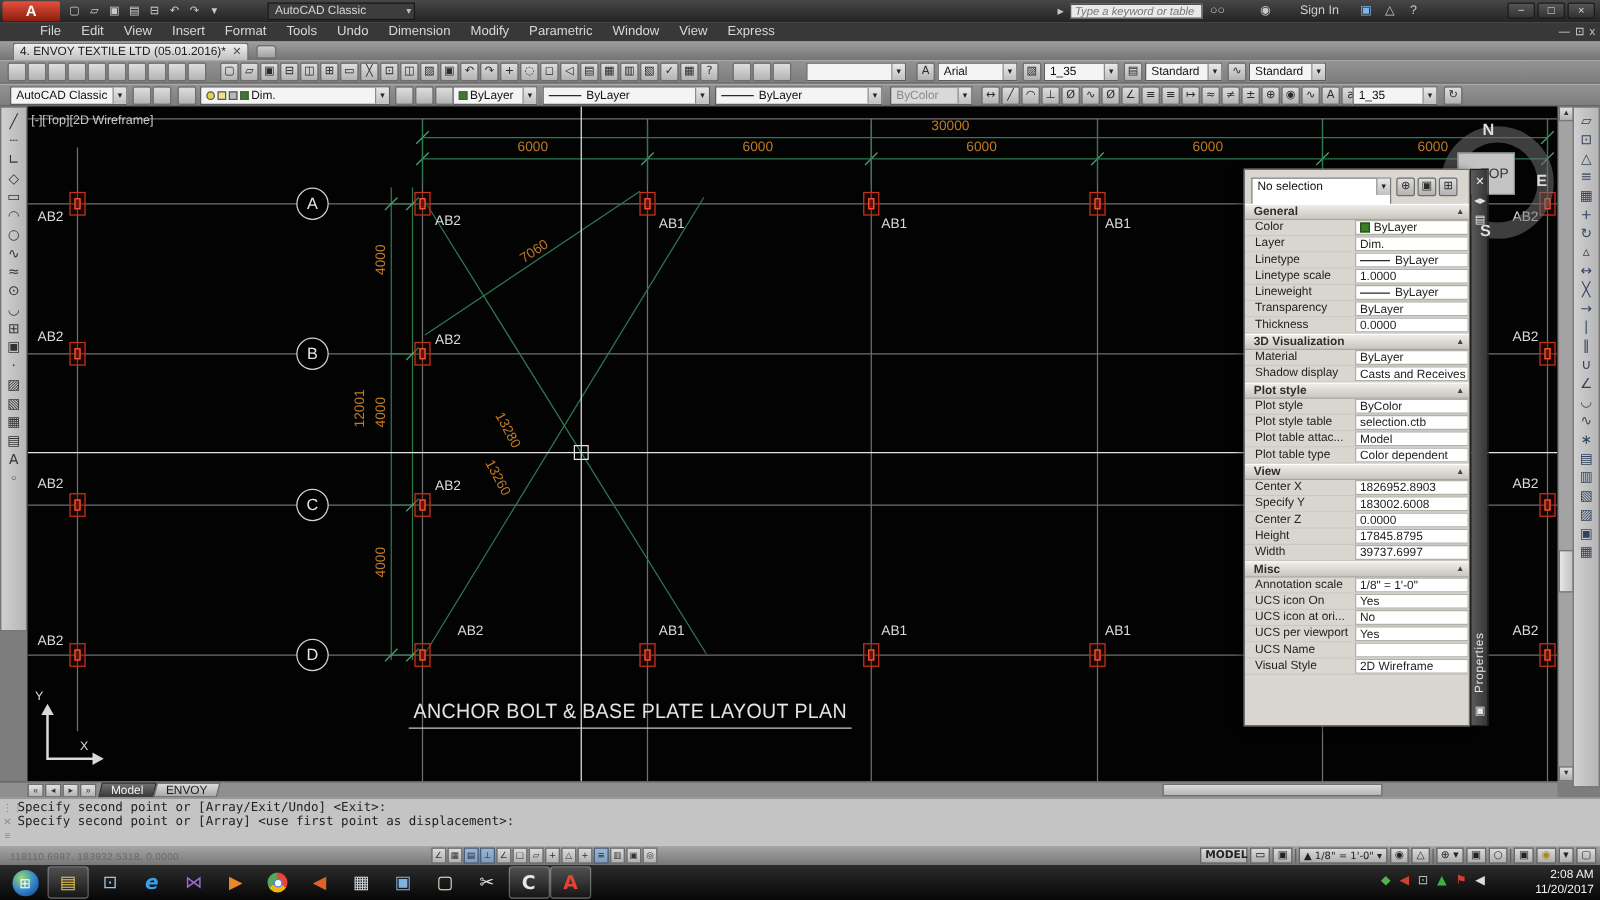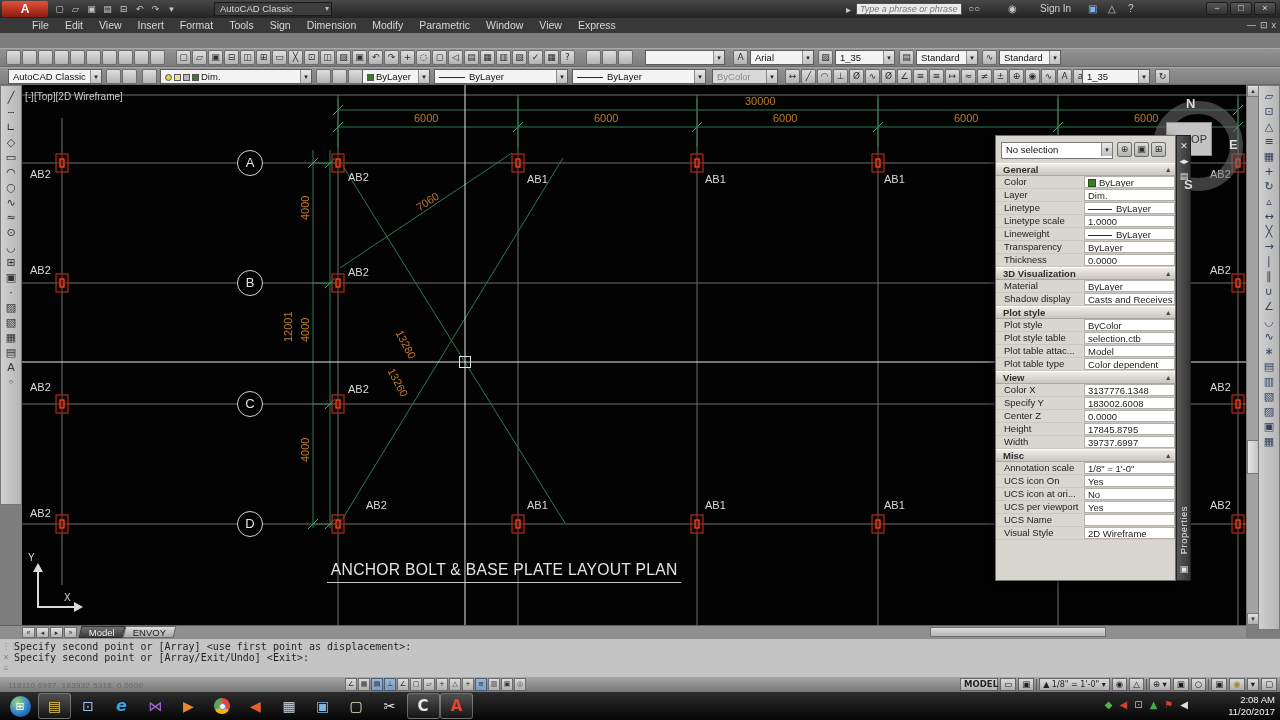--- a/index.html
+++ b/index.html
@@ -89,21 +89,21 @@
 .tbbtn{position:absolute;top:1px;width:33px;height:26px;display:flex;align-items:center;justify-content:center;border-radius:3px}
 .tbbtn.boxed{background:linear-gradient(rgba(255,255,255,.18),rgba(255,255,255,.05));border:1px solid rgba(255,255,255,.3)}
 .tbbtn .g{font-size:14px;font-family:"DejaVu Sans",sans-serif;line-height:20px}
 .chrome-disc{width:16px;height:16px;border-radius:50%;background:conic-gradient(#e8453c 0 120deg,#f2b50f 120deg 240deg,#58a55c 240deg 360deg);display:flex;align-items:center;justify-content:center}
 .chrome-disc i{width:7px;height:7px;border-radius:50%;background:#fff;border:1px solid #4285f4;display:block}
 #tray{right:92px;top:6px;display:flex;gap:7px}
 #tray span{font-size:10px;font-family:"DejaVu Sans",sans-serif;line-height:14px}
 #clock{right:5px;top:2px;text-align:right;font-size:9.5px;color:#f2f2f2;line-height:12px}
 
 #palette{left:995px;top:135px;width:181px;height:446px;background:#d9d6d0;border:1px solid #6f6f6f;box-shadow:-2px 2px 7px rgba(0,0,0,.55);z-index:30}
-#pal-combo{left:5px;top:6px;width:112px;height:17px;background:#fff;border:1px solid #7a7a7a;font-size:9.5px;line-height:13px;color:#111;padding:0 13px 0 4px}
+#pal-combo{left:5px;top:6px;width:112px;height:32px;background:#fff;border:1px solid #7a7a7a;font-size:9.5px;line-height:13px;color:#111;padding:0 13px 0 4px}
 #pal-combo .arr{position:absolute;right:0;top:0;width:11px;height:13px;background:linear-gradient(#e9e9e9,#c0c0c0);border-left:1px solid #8a8a8a;font-size:7px;line-height:13px;text-align:center;color:#222}
 #pal-hdr-icons{left:121px;top:6px;display:flex;gap:2px}
 #pal-body{left:0;top:27px;width:179px}
 .psec{height:13px;background:linear-gradient(#efece7,#c9c6c0);border-top:1px solid #fff;border-bottom:1px solid #a9a6a0;font-size:9.5px;font-weight:bold;color:#2e2e2e;line-height:12px;padding-left:7px;position:relative}
 .psec .car{position:absolute;right:5px;top:0;font-size:7px;color:#444}
 .prow{display:flex;height:13px;border-bottom:1px solid #cbc8c2;padding-left:6px;background:#d9d6d0}
 .plabel{width:82px;font-size:9.5px;line-height:12px;color:#222;overflow:hidden;white-space:nowrap;padding-left:2px}
 .pval{flex:1;background:#fff;border:1px solid #b3b0aa;font-size:9.5px;line-height:11px;color:#222;padding:0 3px;overflow:hidden;white-space:nowrap}
 .sw{display:inline-block;width:8px;height:8px;background:#3a7d27;border:1px solid #2b4d1e;vertical-align:middle;margin-right:3px}
 .pline{display:inline-block;width:24px;border-top:1px solid #2a2a2a;vertical-align:middle;margin-right:4px}
@@ -123,55 +123,59 @@
         <div class="qico">▱</div>
         <div class="qico">▣</div>
         <div class="qico">▤</div>
         <div class="qico">⊟</div>
         <div class="qico">↶</div>
         <div class="qico">↷</div>
         <div class="qico">▾</div>
       </div>
     <div id="ws-combo-top" class="abs"><span>AutoCAD Classic</span><span class="arr">▾</span></div>
     <div class="abs tbr-ico" style="left:846px;top:3px">▸</div>
-    <div id="search-box" class="abs">Type a phrase or phrase</div>
+    <div id="search-box" class="abs">Type a keyword or table</div>
     <div class="abs tbr-ico" style="left:968px;top:2px">○○</div>
     <div class="abs tbr-ico" style="left:1008px;top:2px">◉</div>
     <div id="signin" class="abs">Sign In</div>
     <div class="abs tbr-ico" style="left:1088px;top:2px;color:#7fb2e8">▣</div>
     <div class="abs tbr-ico" style="left:1108px;top:2px">△</div>
     <div class="abs tbr-ico" style="left:1128px;top:2px">?</div>
     <div class="abs" style="right:4px;top:2px;display:flex;gap:2px">
       <div class="winbtn">−</div>
       <div class="winbtn">□</div>
       <div class="winbtn">×</div>
     </div>
   </div>
 
   <div id="menubar" class="abs">
       <div class="menu-item">File</div>
       <div class="menu-item">Edit</div>
       <div class="menu-item">View</div>
       <div class="menu-item">Insert</div>
       <div class="menu-item">Format</div>
       <div class="menu-item">Tools</div>
-      <div class="menu-item">Sign</div>
+      <div class="menu-item">Undo</div>
       <div class="menu-item">Dimension</div>
       <div class="menu-item">Modify</div>
       <div class="menu-item">Parametric</div>
       <div class="menu-item">Window</div>
       <div class="menu-item">View</div>
       <div class="menu-item">Express</div>
     </div>
   <div id="doc-controls" class="abs">
     <span>—</span>
     <span>⊡</span>
     <span>x</span>
   </div>
 
+  <div id="filetabs" class="abs">
+    <div id="ftab" class="abs"><span>4. ENVOY TEXTILE LTD (05.01.2016)*</span><span class="x">✕</span></div>
+    <div id="ftab-stub" class="abs"></div>
+  </div>
 
   <div id="tbrow1" class="abs tbrow">
       <div class="grp" style="left: 6px;">
         <div class="ico"></div>
         <div class="ico"></div>
         <div class="ico"></div>
         <div class="ico"></div>
         <div class="ico"></div>
         <div class="ico"></div>
         <div class="ico"></div>
@@ -498,22 +502,22 @@
     <div class="abs" style="left:80px;top:0;display:flex">
       <div class="ltab" id="tab-model"><span>Model</span></div>
       <div class="ltab" id="tab-envoy"><span>ENVOY</span></div>
     </div>
     <div id="hthumb"></div>
   </div>
 
   <div id="cmd" class="abs">
     <div id="cmd-grip" class="abs">⋮⋮<br>✕<br>≡</div>
     <div id="cmd-hist" class="abs">
+        <div>Specify second point or [Array/Exit/Undo] &lt;Exit&gt;:</div>
         <div>Specify second point or [Array] &lt;use first point as displacement&gt;:</div>
-        <div>Specify second point or [Array/Exit/Undo] &lt;Exit&gt;:</div>
       </div>
   </div>
 
   <div id="statusbar" class="abs">
     <div id="coords" class="abs">118110.6997, 183932.5318, 0.0000</div>
     <div id="toggles" class="abs">
         <div class="tog">∠</div>
         <div class="tog">▦</div>
         <div class="tog on">▤</div>
         <div class="tog on">⊥</div>
@@ -665,22 +669,22 @@
         <div class="prow">
           <div class="plabel">Plot table attac...</div>
           <div class="pval">Model</div>
         </div>
         <div class="prow">
           <div class="plabel">Plot table type</div>
           <div class="pval">Color dependent</div>
         </div>
         <div class="psec">View<span class="car">▴</span></div>
         <div class="prow">
-          <div class="plabel">Color X</div>
-          <div class="pval">3137776.1348</div>
+          <div class="plabel">Center X</div>
+          <div class="pval">1826952.8903</div>
         </div>
         <div class="prow">
           <div class="plabel">Specify Y</div>
           <div class="pval">183002.6008</div>
         </div>
         <div class="prow">
           <div class="plabel">Center Z</div>
           <div class="pval">0.0000</div>
         </div>
         <div class="prow">

